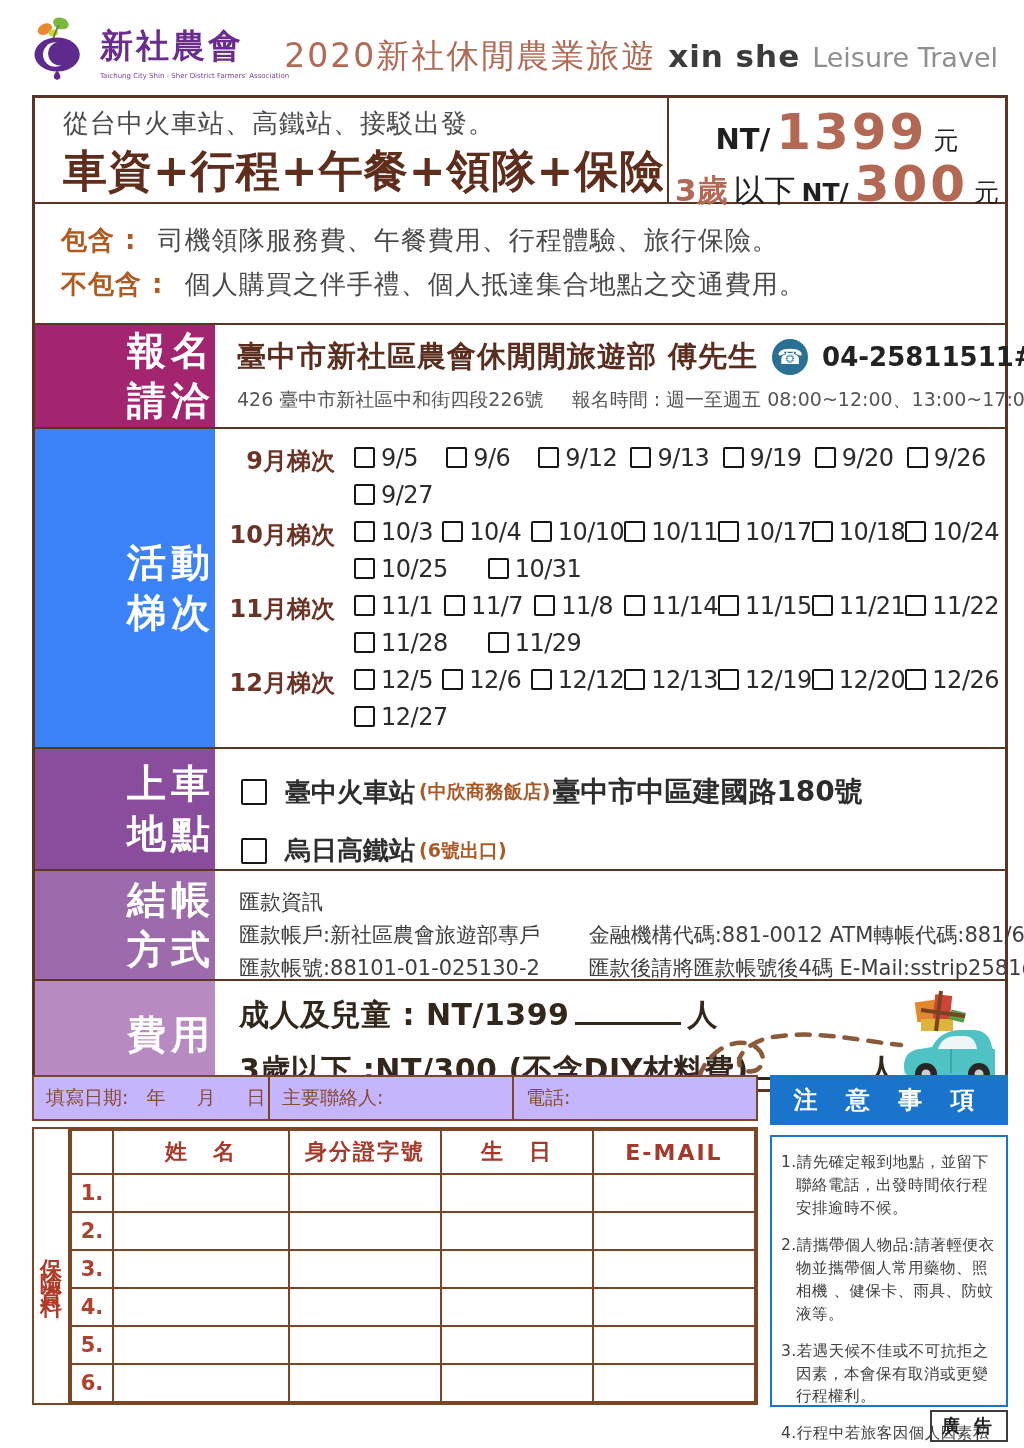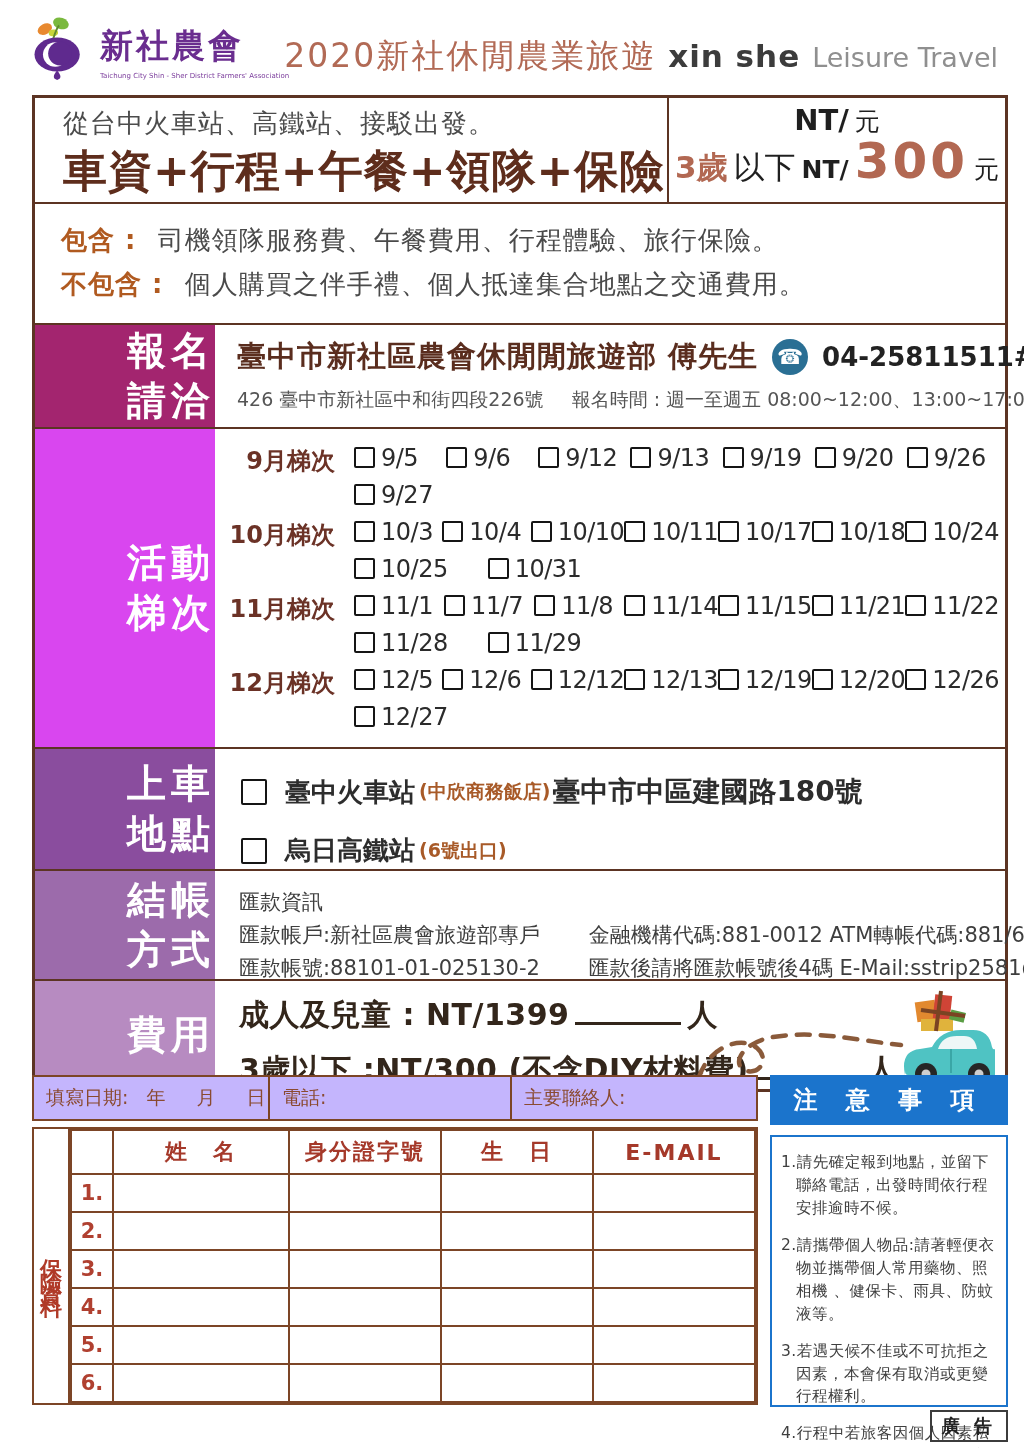--- a/index.html
+++ b/index.html
@@ -35,21 +35,21 @@
   .nt2 { font-size:25px; font-weight:bold; color:#1f1f1f; }
   .price-line2 { margin-top:-6px; }
 
   .row-includes { padding:10px 0 12px 26px; }
   .inc-line { font-size:26px; color:#4a4a4a; margin:9px 0; letter-spacing:1px; }
   .inc-label { color:#b05a20; font-weight:bold; margin-right:12px; }
 
   .row-flex { display:flex; }
   .side-label { width:180px; flex:none; color:#fff; display:flex; flex-direction:column; align-items:flex-end; justify-content:center; font-weight:bold; font-size:39px; line-height:1.28; letter-spacing:5px; text-align:center; }
   .bg-contact { background:#a3256f; }
-  .bg-schedule { background:#d946ef; }
+  .bg-schedule { background:#3b82f6; }
   .bg-pickup { background:#8a4d9e; }
   .bg-payment { background:#9c6bab; }
   .bg-fee { background:#b78bc1; }
 
   .contact-content { flex:1; padding:12px 0 12px 22px; }
   .contact-line1 { display:flex; align-items:center; gap:14px; white-space:nowrap; }
   .contact-title { font-size:29px; font-weight:bold; color:#5a2d1e; letter-spacing:1px; }
   .phone-badge { width:36px; height:36px; border-radius:50%; background:#2a6f94; color:#fff; font-size:21px; display:flex; align-items:center; justify-content:center; flex:none; }
   .contact-phone { font-size:26px; font-weight:bold; color:#222; }
   .contact-line2 { margin-top:10px; font-size:19px; color:#555; white-space:nowrap; }
@@ -145,20 +145,21 @@
   <div class="main-box">
 
     <div class="row row-offer">
       <div class="offer-left">
         <div class="offer-sub">從台中火車站、高鐵站、接駁出發。</div>
         <div class="offer-headline">車資+行程+午餐+領隊+保險</div>
       </div>
       <div class="offer-price">
         <div class="price-line">
           <span class="nt1">NT/</span>
+          <span class="big-price">1399</span>
           <span class="yuan">元</span>
         </div>
         <div class="price-line price-line2">
           <span class="age">3歲</span>
           <span class="age-sfx">以下</span>
           <span class="nt2">NT/</span>
           <span class="big-price">300</span>
           <span class="yuan">元</span>
         </div>
       </div>
@@ -450,25 +451,25 @@
 
   </div>
 
   <div class="bottom">
     <div class="bottom-left">
       <div class="info-row">
         <div class="info-cell ic1">
           <span>填寫日期:</span>
           <span class="date-fields">年　月　日</span>
         </div>
+        <div class="info-cell ic2">
+          <span>主要聯絡人:</span>
+        </div>
         <div class="info-cell ic3">
           <span>電話:</span>
-        </div>
-        <div class="info-cell ic2">
-          <span>主要聯絡人:</span>
         </div>
       </div>
 
       <div class="ins-wrap">
         <div class="ins-side">
           <span>保險資料</span>
         </div>
         <table class="ins-table">
           <tbody>
               <tr>

